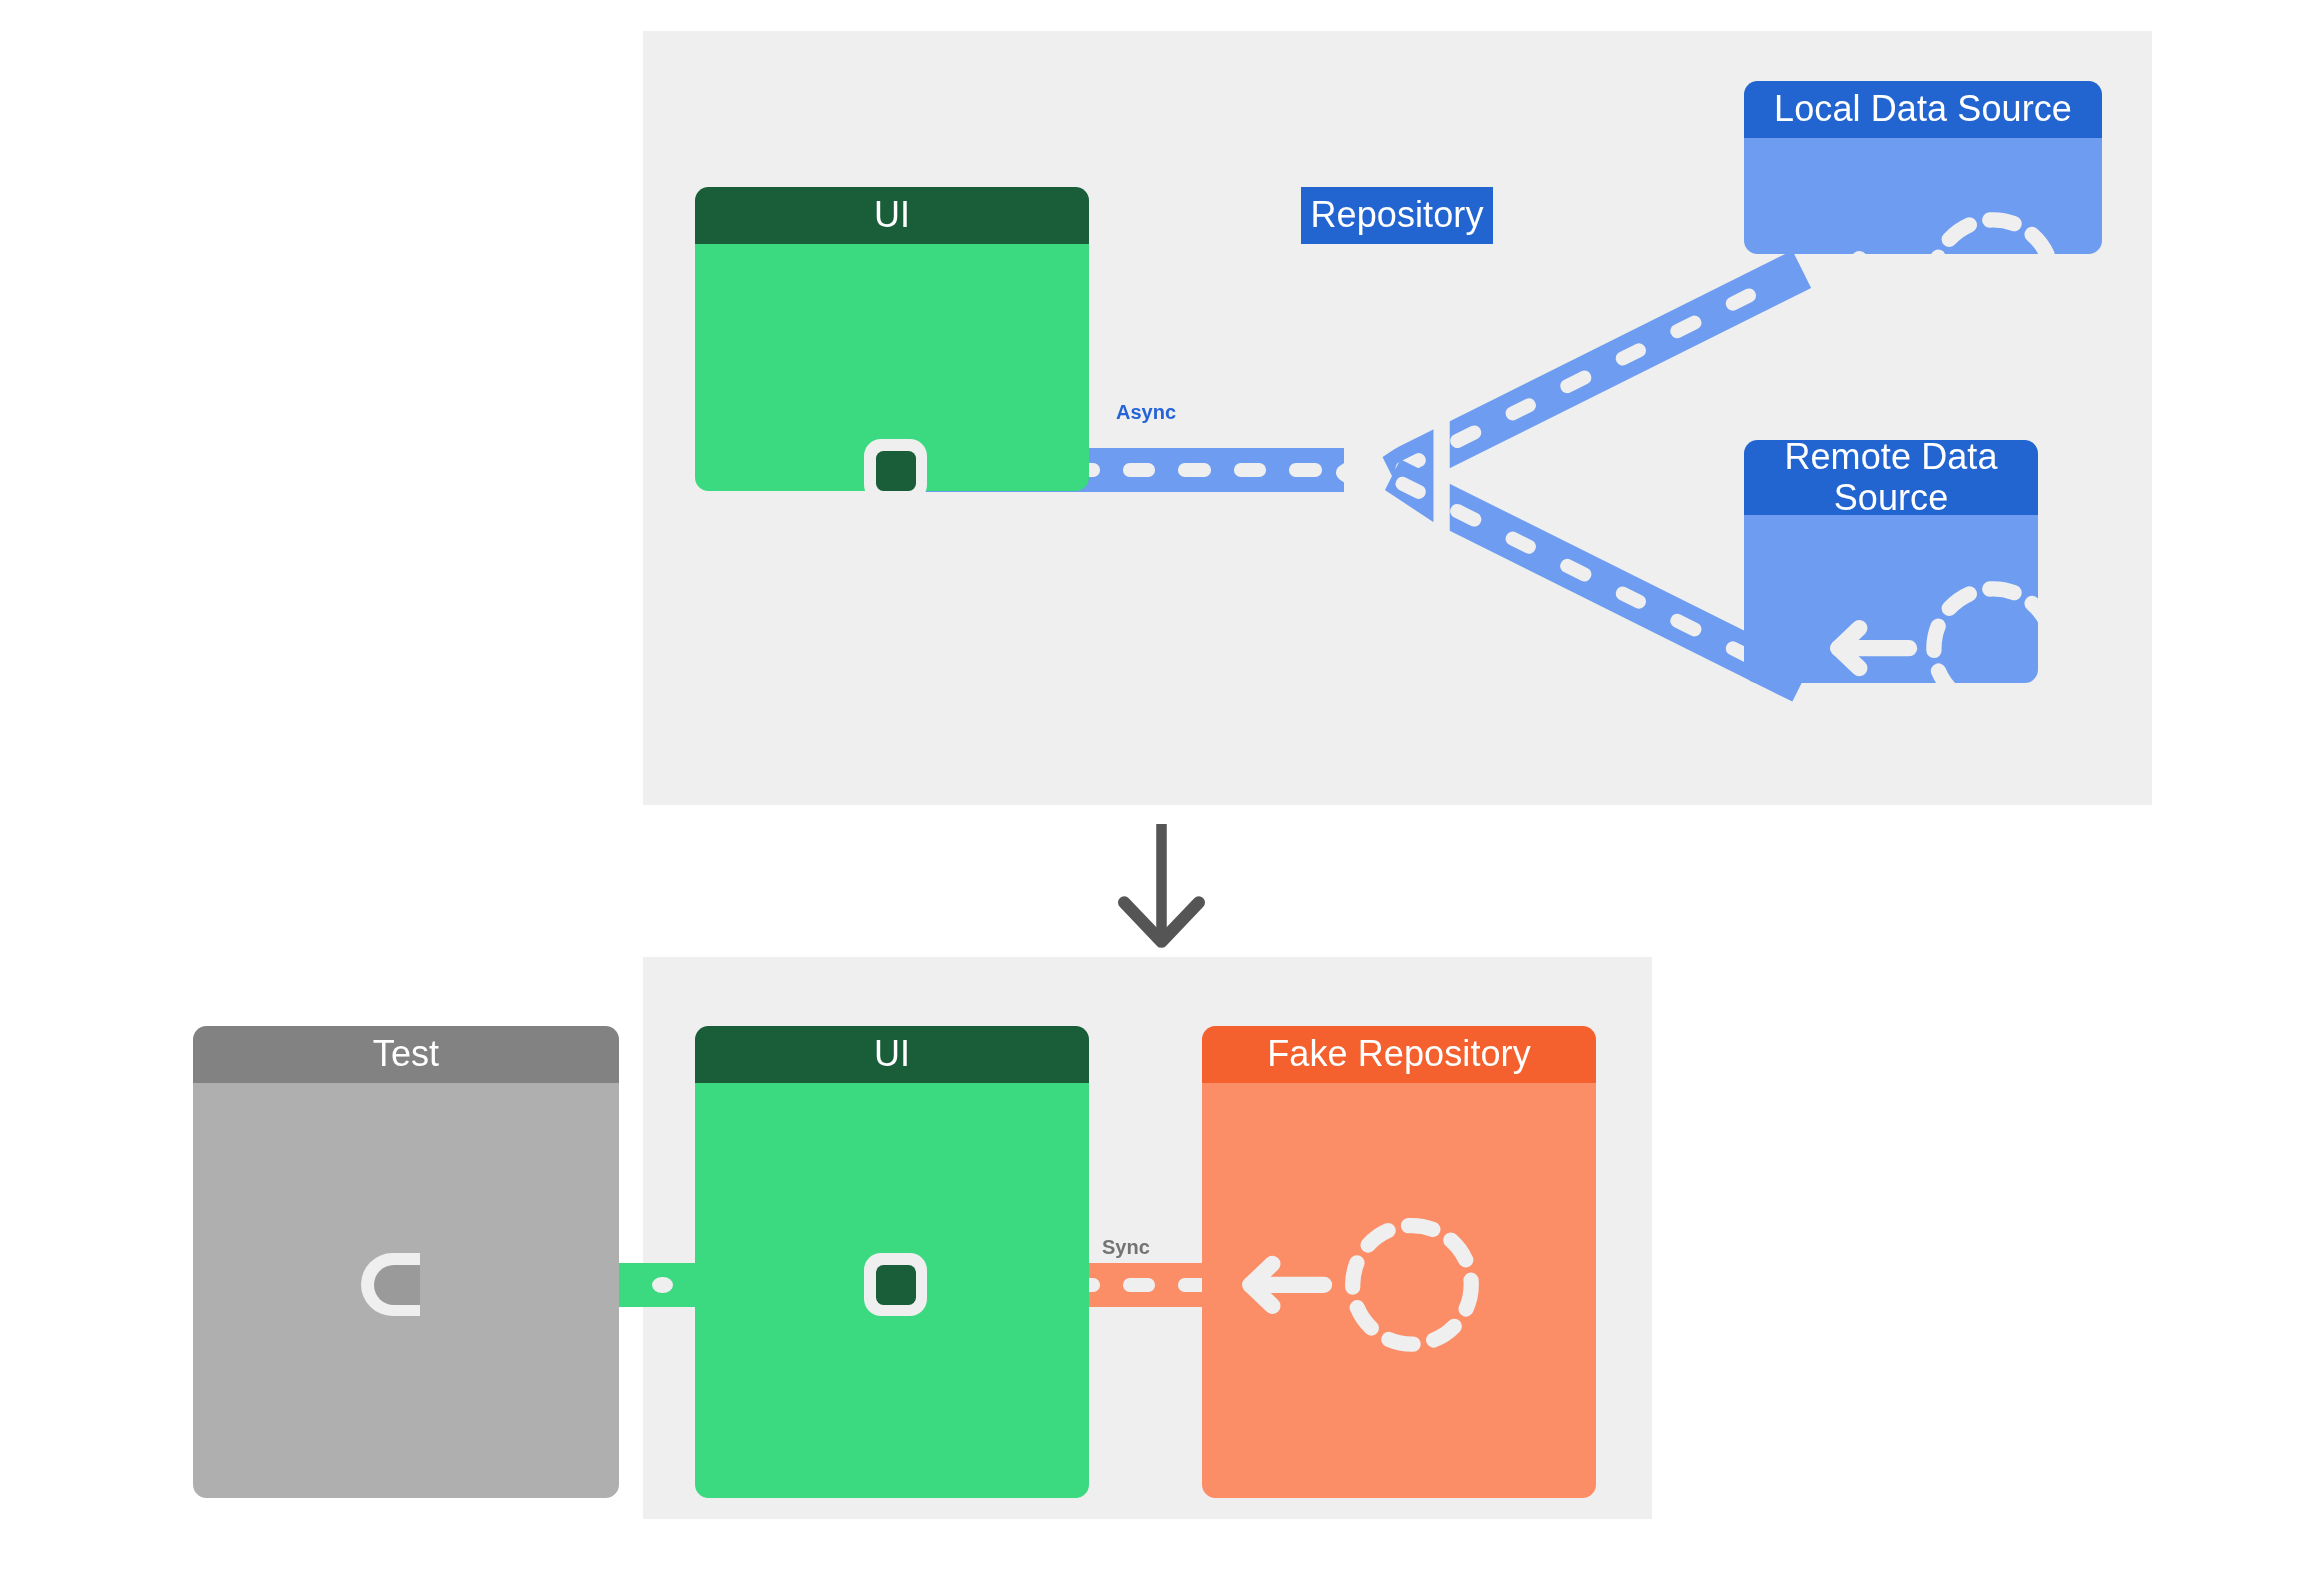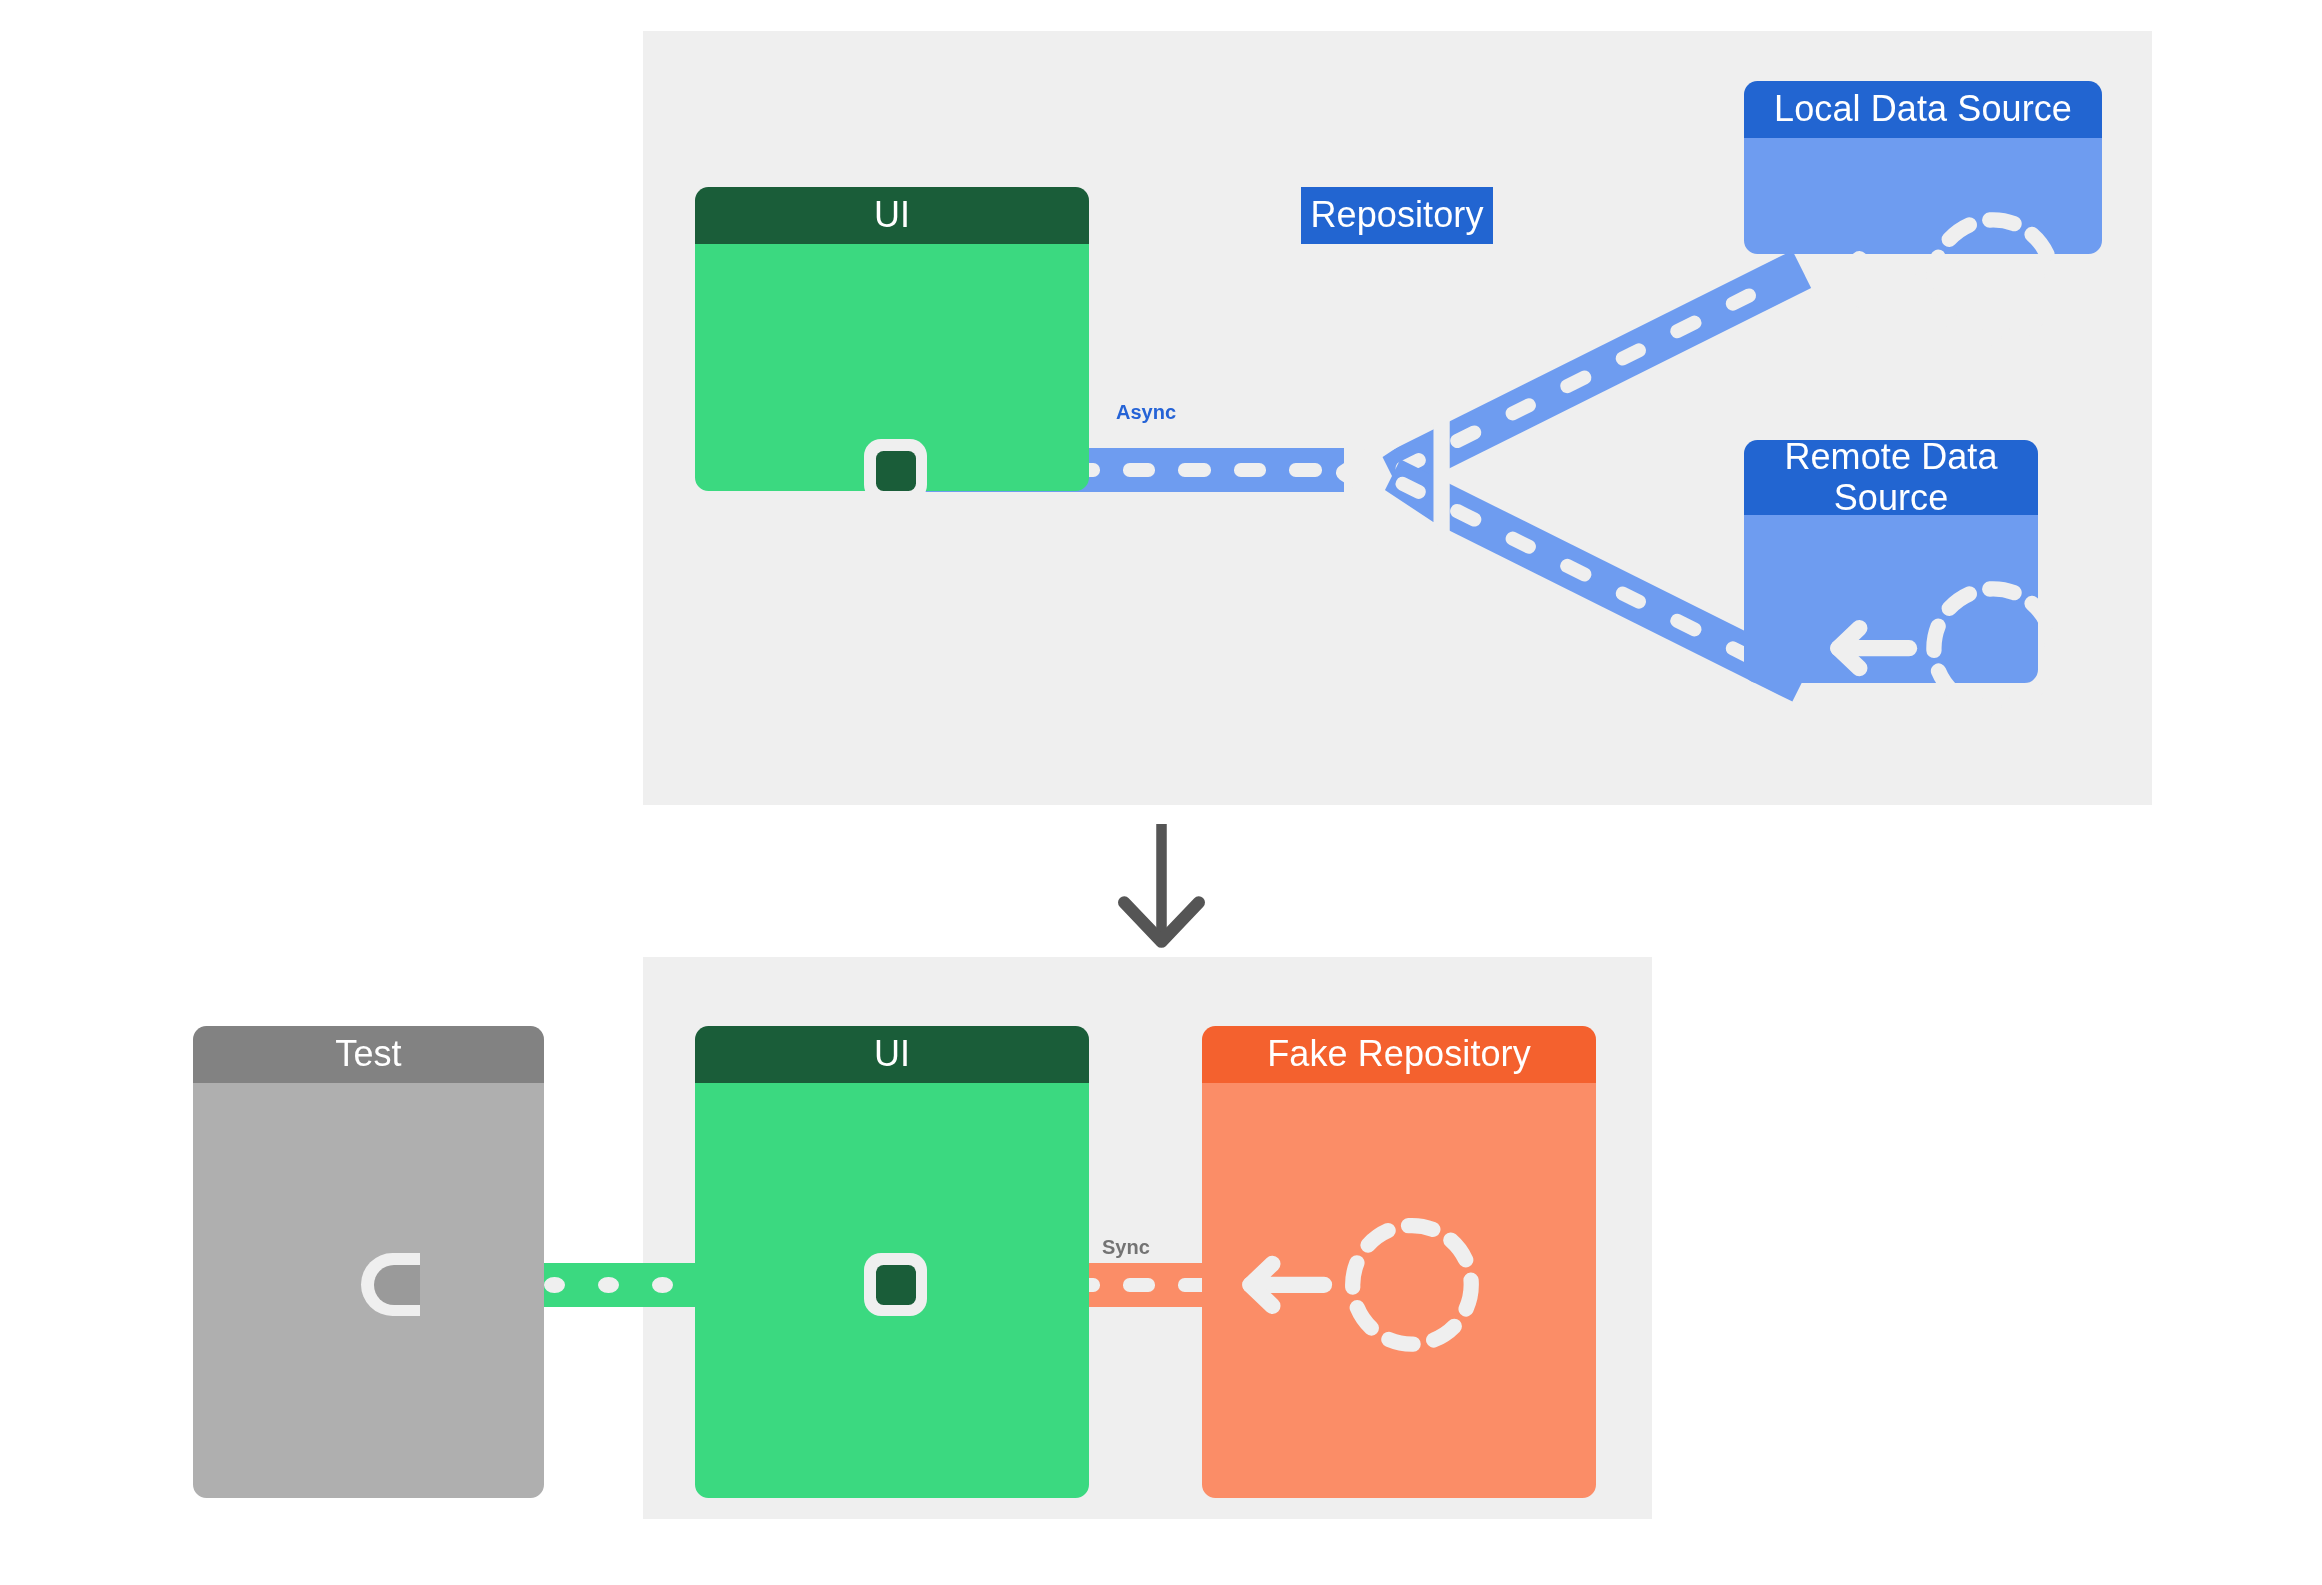--- a/index.html
+++ b/index.html
@@ -67,21 +67,21 @@
   
   #card-ui-prod        { left: 695px;  top: 187px;  width: 394px;  height: 239px; }
   #card-ui-prod .card-header { height: 57px; }
   #card-ui-prod        { height: 304px; }
   #card-repository     { left: 1202px; top: 187px; width: 390px;  height: 237px; align-items: center; }
   #card-repository     { height: 237px; }
   #card-local-ds       { left: 1744px; top: 81px;  width: 358px;  height: 173px; }
   #card-remote-ds      { left: 1744px; top: 440px; width: 294px;  height: 243px; }
 
   
-  #card-test           { left: 193px;  top: 1026px; width: 351px; height: 472px; }
+  #card-test           { left: 193px;  top: 1026px; width: 426px; height: 472px; }
   #card-ui-test        { left: 695px;  top: 1026px; width: 394px; height: 472px; }
   #card-fake-repo      { left: 1202px; top: 1026px; width: 394px; height: 472px; }
 
   
   #card-ui-prod   .card-header,
   #card-ui-test   .card-header,
   #card-test      .card-header,
   #card-repository .card-header,
   #card-fake-repo .card-header { height: 57px; }
   #card-local-ds  .card-header { height: 57px; }

